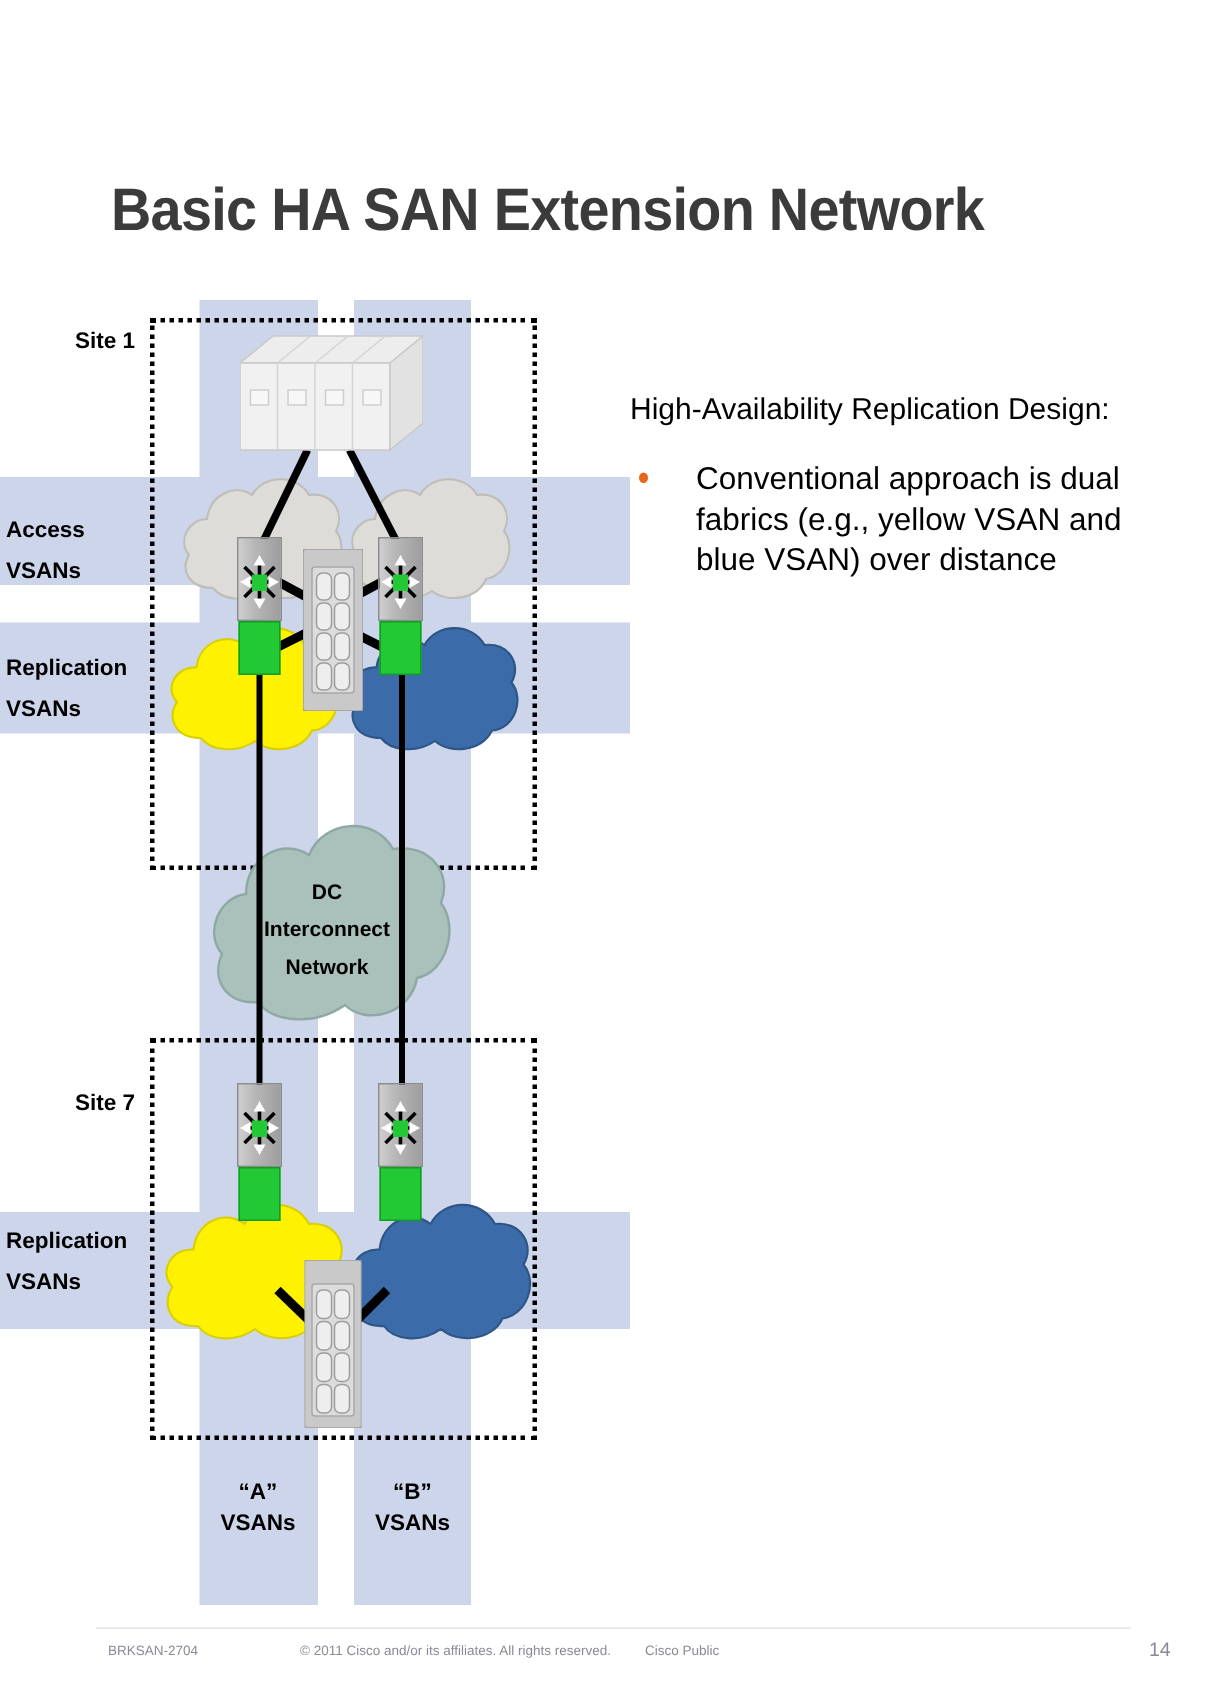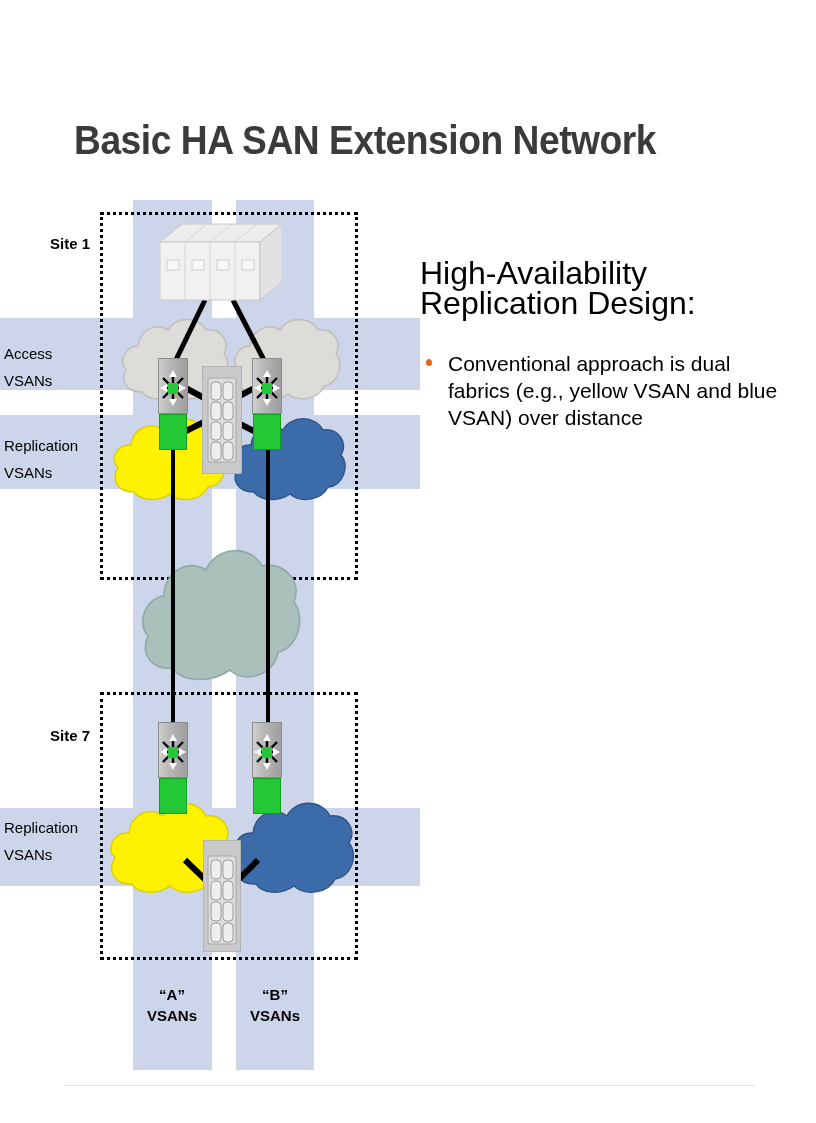--- a/index.html
+++ b/index.html
@@ -42,30 +42,30 @@
   }
 
   
   .body-col {
     position: absolute;
     left: 420px;
     top: 258px;
     width: 368px;
   }
   .body-heading {
-    font-size: 32px;
+    font-size: 20px;
     line-height: 30px;
     color: #000;
-    margin-bottom: 32px;
+    margin-bottom: 18px;
     font-family: "Liberation Sans", sans-serif;
   }
   .bullet-list { margin: 0; padding: 0; list-style: none; }
   .bullet-item {
     position: relative;
-    padding-left: 28px;
+    padding-left: 44px;
     margin-bottom: 26px;
     font-size: 21px;
     line-height: 27px;
     color: #000;
   }
   .bullet-item .dot {
     position: absolute;
     left: 6px;
     top: 9px;
     width: 6px;
@@ -112,27 +112,27 @@
   .site-box.site2 { left: 100px; top: 492px; width: 258px; height: 268px; }
 
   .site-label {
     position: absolute;
     font-size: 15px;
     font-weight: bold;
     color: #000;
     text-align: right;
     width: 90px;
   }
-  .site-label.s1 { left: 0px; top: 35px; }
+  .site-label.s1 { left: 0px; top: 19px; }
   .site-label.s2 { left: 0px; top: 527px; }
 
   .band-label {
     position: absolute;
     font-size: 15px;
-    font-weight: normal;
+    font-weight: bold;
     color: #000;
     line-height: 27px;
     left: 4px;
     width: 120px;
   }
   .band-label.access { top: 140px; }
   .band-label.repl1  { top: 232px; }
   .band-label.repl2  { top: 614px; }
 
   .vsan-label {
@@ -265,20 +265,25 @@
                  C111,20 120,35 113,47 C122,58 115,78 100,79 C93,93 72,95 62,86 C49,95 32,92 26,84 Z" fill="#3b6ba8" stroke="#2d5585" stroke-width="1.4"></path>
       </svg>
     </div>
 
     <div class="cloud" style="left:138px; top:330px;">
       <svg width="166" height="160" viewBox="0 0 166 160">
         <path d="M34,138 C14,140 2,124 10,106 C-2,92 8,68 26,66 C26,42 50,28 68,40
                  C78,16 112,14 124,36 C148,32 164,52 156,72 C168,88 160,118 140,122
                  C136,146 106,154 92,140 C72,154 44,152 34,138 Z" fill="#a9c0bb" stroke="#8ea9a4" stroke-width="1.6"></path>
       </svg>
+    </div>
+    <div class="dc-label">
+      <div>DC</div>
+      <div>Interconnect</div>
+      <div>Network</div>
     </div>
 
     <div class="cloud" style="left:104px; top:592px;">
       <svg width="130" height="106" viewBox="0 0 130 106">
         <path d="M28,92 C10,93 3,78 11,66 C1,55 11,40 25,41 C27,22 46,14 59,24 C68,7 93,7 102,24
                  C119,22 129,38 121,51 C131,63 123,85 107,87 C100,102 77,104 66,94 C52,104 34,101 28,92 Z" fill="#fff200" stroke="#d9cf00" stroke-width="1.4"></path>
       </svg>
     </div>
     <div class="cloud" style="left:228px; top:592px;">
       <svg width="130" height="106" viewBox="0 0 130 106">
@@ -460,14 +465,20 @@
     <div class="body-heading">High-Availability Replication Design:</div>
     <ul class="bullet-list">
       <li class="bullet-item">
         <span class="dot"></span>
         <span>Conventional approach is dual fabrics (e.g., yellow VSAN and blue VSAN) over distance</span>
       </li>
     </ul>
   </div>
 
   <div class="rule"></div>
+  <div class="footer">
+    <span class="f-code">BRKSAN-2704</span>
+    <span class="f-copy">© 2011 Cisco and/or its affiliates. All rights reserved.</span>
+    <span class="f-public">Cisco Public</span>
+    <span class="f-page">14</span>
+  </div>
 
 </div>
 
 </body></html>

